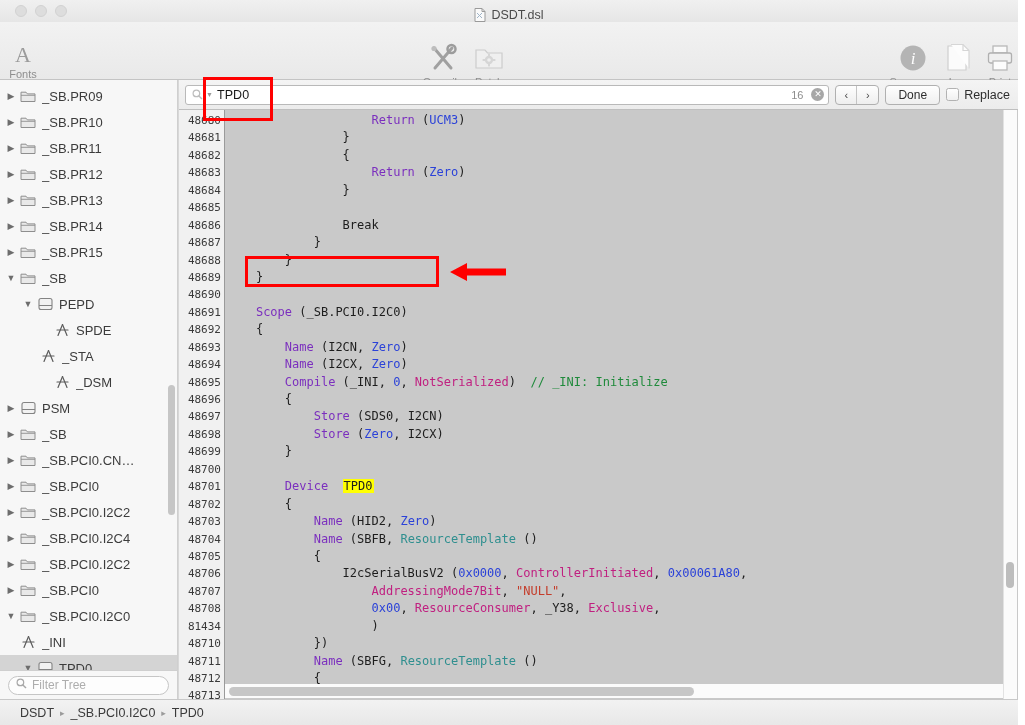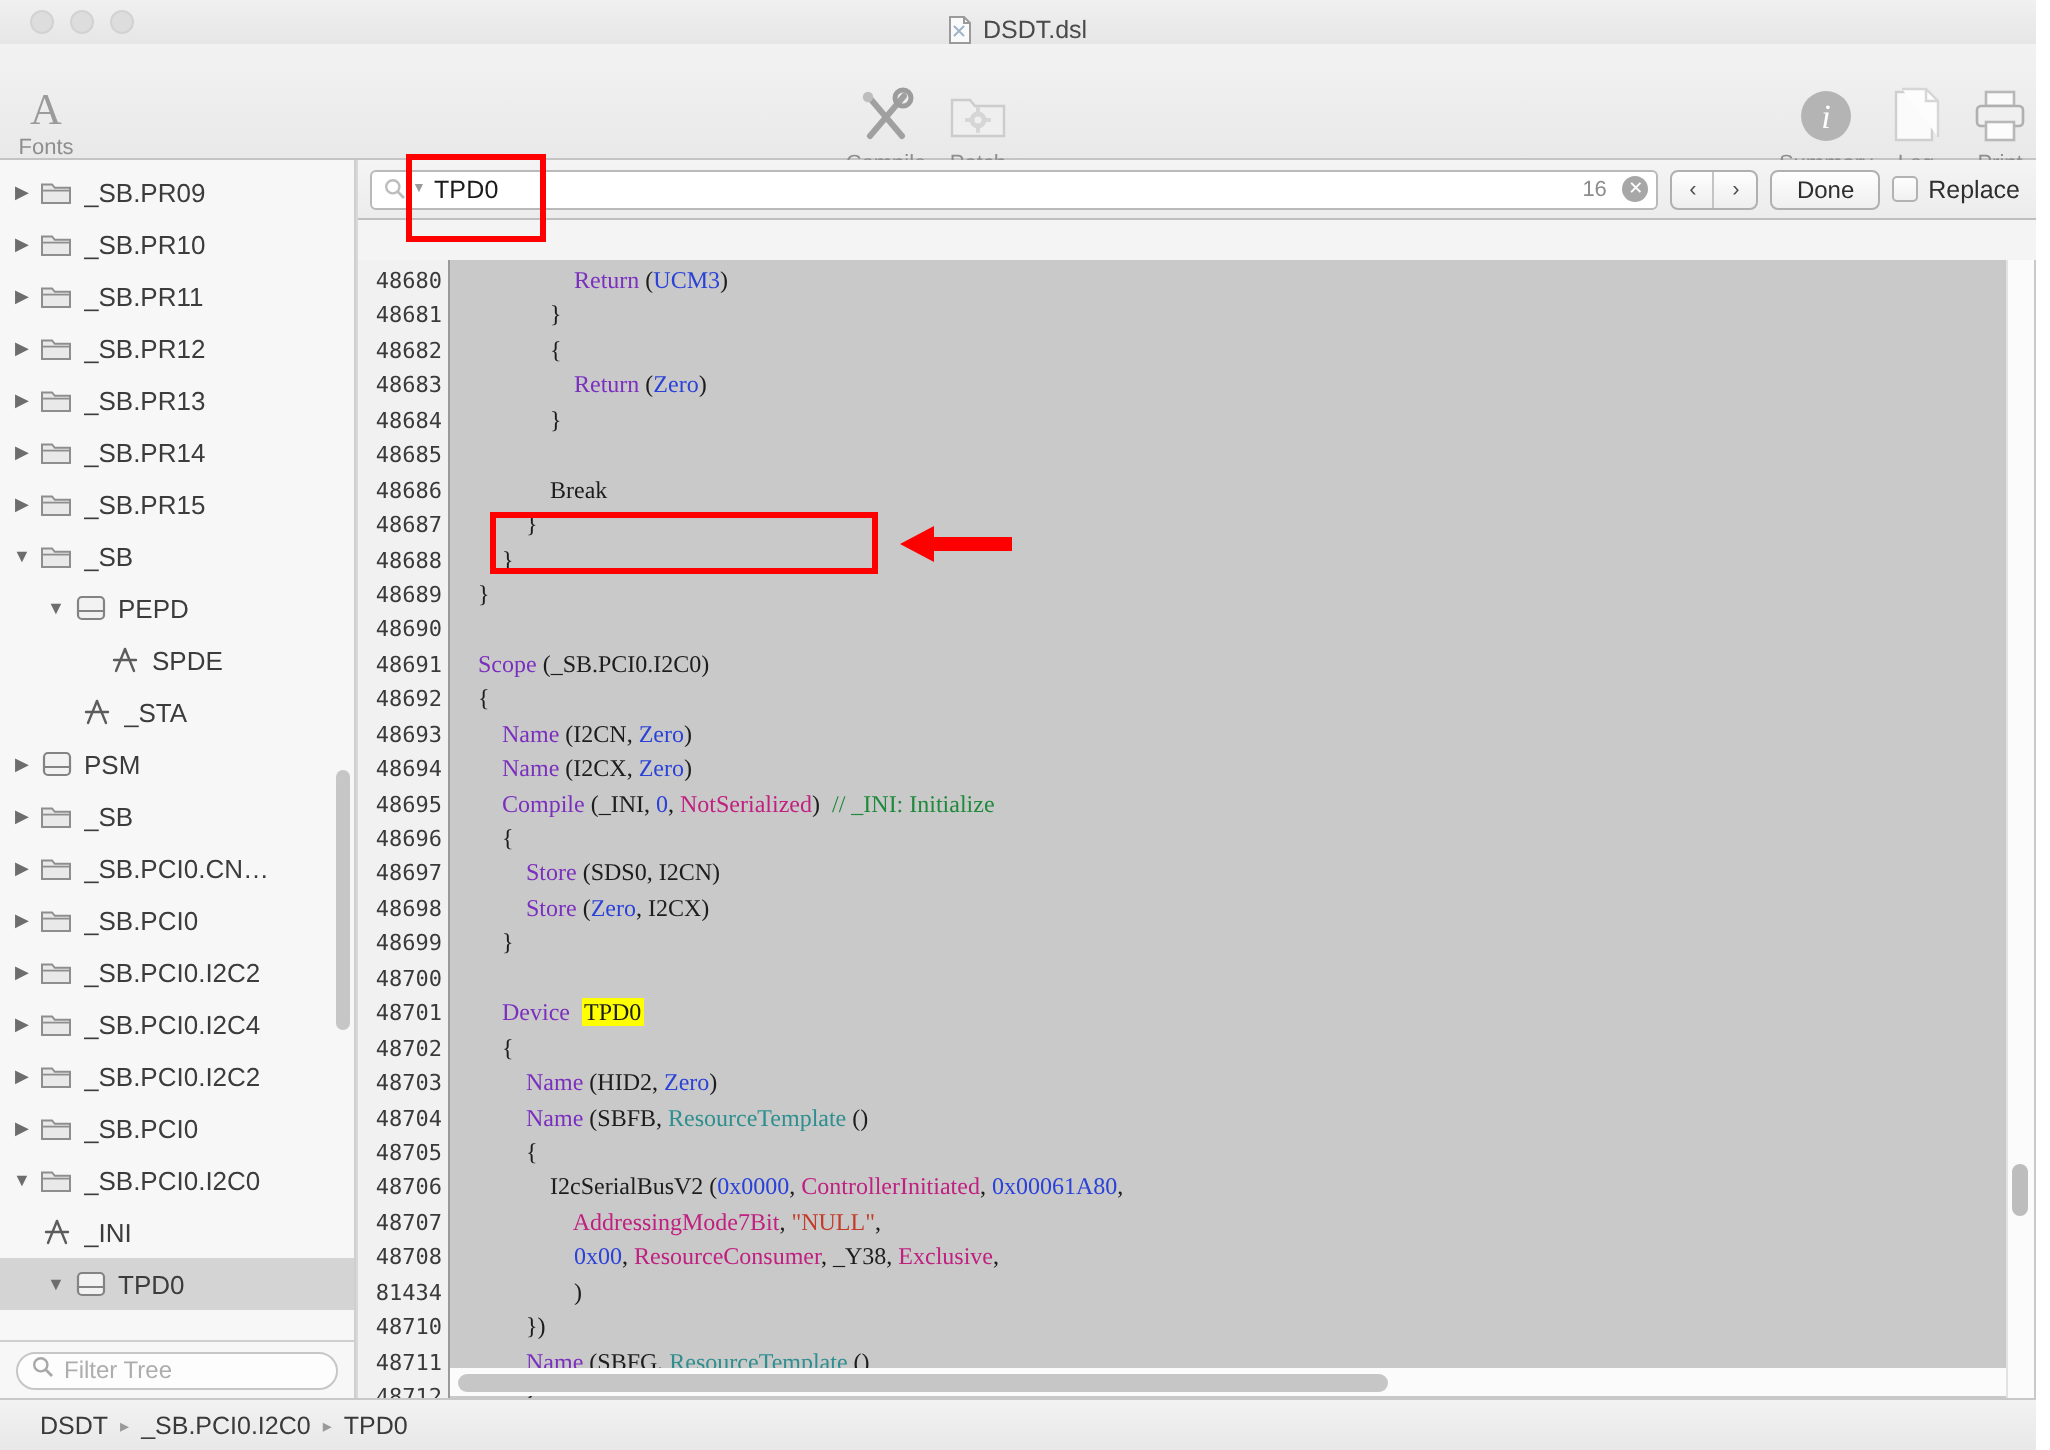--- a/index.html
+++ b/index.html
@@ -168,40 +168,39 @@
   }
   .replace-wrap { display:flex; align-items:center; gap:5px; font-size:12.5px; color:#2e2e2e;}
   .cbox { width: 13px; height: 13px; border:1px solid #b2b2b2; border-radius:2.5px;
           background: linear-gradient(to bottom,#fefefe,#f0f0f0); }
 
   
   .code-area {
     flex: 1; display: flex; position: relative; min-height: 0;
     background: #c9c9c9;
     overflow: hidden;
-    margin-top: 20px;
   }
   .gutter {
     width: 46px; flex: none;
     background: #f1f1f1;
     border-right: 1px solid #9a9a9a;
     font-family: "DejaVu Sans Mono", monospace;
     font-size: 11px; color: #3a3a3a;
     text-align: right; padding-right: 3px;
     padding-top: 2px;
   }
   .gutter div { height: 17.45px; line-height: 17.45px; }
   .code {
     flex: 1; position: relative; overflow: hidden;
     background: #c9c9c9;
     font-family: "DejaVu Sans Mono", monospace;
     font-size: 12px;
     padding-top: 2px;
   }
-  .code .ln { height: 17.45px; line-height: 17.45px; white-space: pre; padding-left: 2px; font-family: Liberation Serif, serif; }
+  .code .ln { height: 17.45px; line-height: 17.45px; white-space: pre; padding-left: 2px; }
 
   
   .kw   { color: #7b2fbe; }
   .num  { color: #2b42d8; }      
   .arg  { color: #c02080; }      
   .str  { color: #c43c2a; }      
   .cmt  { color: #1f8a3b; }      
   .tmpl { color: #2f8f8f; }      
   .pln  { color: #1d1d1d; }
   .hl   { background: #ffff00; color:#1d1d1d; padding: 0 1px; }
@@ -455,20 +454,33 @@
             <span class="t-icon">
               <svg width="15" height="14" viewBox="0 0 15 14">
                 <g stroke="#5c5c5c" stroke-width="1.2" fill="none" stroke-linecap="round">
                   <line x1="7.5" y1="1.5" x2="3" y2="12.5"></line>
                   <line x1="7.5" y1="1.5" x2="12" y2="12.5"></line>
                   <line x1="2" y1="7" x2="13" y2="7"></line>
                 </g>
               </svg>
             </span>
             <span class="t-label">_STA</span>
+          </div>
+          <div class="tree-row" style="padding-left: 38px;">
+            <span class="tw empty">·</span>
+            <span class="t-icon">
+              <svg width="15" height="14" viewBox="0 0 15 14">
+                <g stroke="#5c5c5c" stroke-width="1.2" fill="none" stroke-linecap="round">
+                  <line x1="7.5" y1="1.5" x2="3" y2="12.5"></line>
+                  <line x1="7.5" y1="1.5" x2="12" y2="12.5"></line>
+                  <line x1="2" y1="7" x2="13" y2="7"></line>
+                </g>
+              </svg>
+            </span>
+            <span class="t-label">_DSM</span>
           </div>
           <div class="tree-row" style="padding-left: 4px;">
             <span class="tw">▶</span>
             <span class="t-icon">
               <svg width="15" height="14" viewBox="0 0 15 14">
                 <rect x="1" y="1.5" width="13" height="11" rx="2" fill="#f2f2f2" stroke="#838383" stroke-width="1.1"></rect>
                 <line x1="1" y1="8.5" x2="14" y2="8.5" stroke="#838383" stroke-width="1"></line>
               </svg>
             </span>
             <span class="t-label">PSM</span>

